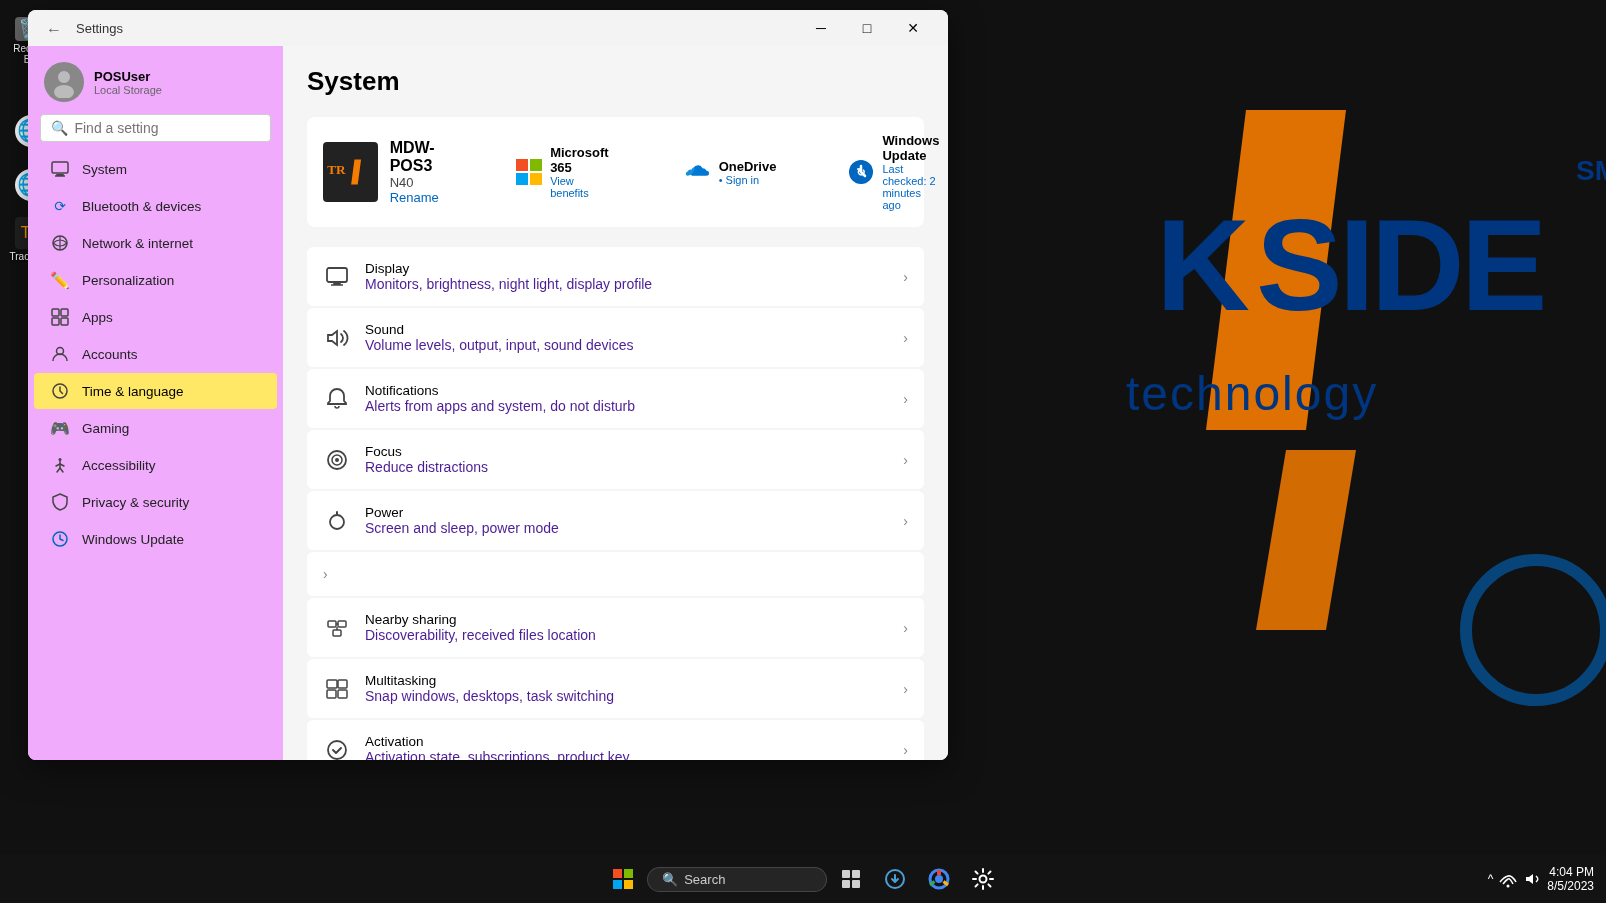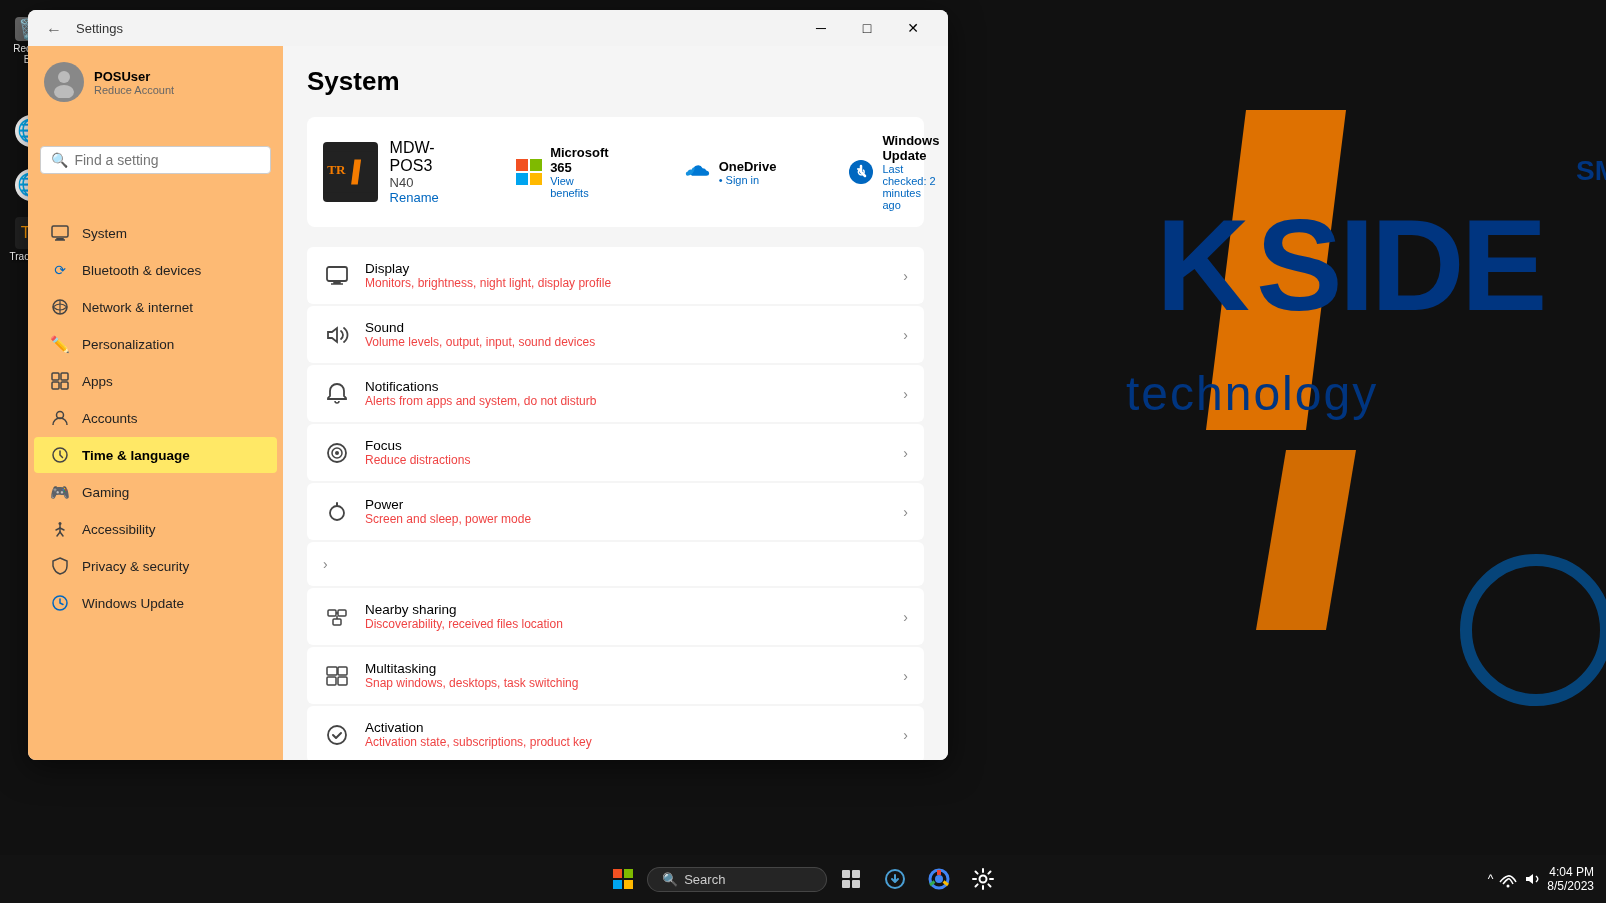--- a/index.html
+++ b/index.html
@@ -164,27 +164,26 @@
     
     .content-area {
       display: flex;
       flex: 1;
       overflow: hidden;
     }
 
     
     .sidebar {
       width: 255px;
-      background: #fdba74;
+      background: #f0abfc;
       display: flex;
       flex-direction: column;
       flex-shrink: 0;
       overflow-y: auto;
       padding-bottom: 10px;
-      gap: 32px;
     }
 
     
     .user-section {
       display: flex;
       align-items: center;
       gap: 10px;
       padding: 16px 16px 12px 16px;
     }
 
@@ -256,21 +255,21 @@
       cursor: pointer;
       border-radius: 4px;
       margin: 1px 6px;
       font-size: 13.5px;
       color: #222;
     }
 
     .nav-item.active {
       background: #ffe866;
       color: #000;
-      font-weight: 700;
+      font-weight: 400;
     }
 
     .nav-icon {
       width: 20px;
       height: 20px;
       display: flex;
       align-items: center;
       justify-content: center;
       flex-shrink: 0;
       font-size: 16px;
@@ -319,21 +318,21 @@
       overflow: hidden;
     }
 
     .device-info {
       display: flex;
       flex-direction: column;
     }
 
     .device-name {
       font-size: 16px;
-      font-weight: 400;
+      font-weight: 700;
       color: #000;
     }
 
     .device-model {
       font-size: 13px;
       color: #444;
     }
 
     .device-rename {
       font-size: 13px;
@@ -419,22 +418,22 @@
       flex-direction: column;
     }
 
     .setting-title {
       font-size: 13.5px;
       font-weight: 500;
       color: #000;
     }
 
     .setting-desc {
-      font-size: 12px;
-      color: #ef4444;
+      font-size: 14px;
+      color: #4c1d95;
     }
 
     .chevron {
       color: #888;
       font-size: 14px;
     }
 
     
     .desktop-icons {
       position: absolute;
@@ -528,21 +527,21 @@
 
       <div class="user-section">
         <div class="user-avatar">
           <svg viewBox="0 0 32 32">
             <circle cx="16" cy="11" r="6" fill="#bbb"></circle>
             <ellipse cx="16" cy="26" rx="10" ry="7" fill="#bbb"></ellipse>
           </svg>
         </div>
         <div class="user-info">
           <span class="user-name">POSUser</span>
-          <span class="user-type">Reduce Account</span>
+          <span class="user-type">Local Storage</span>
         </div>
       </div>
 
       <div class="sidebar-search">
         <span class="sidebar-search-icon">🔍</span>
         <input type="text" placeholder="Find a setting" style="">
       </div>
 
       <div>
         <div class="nav-item">

